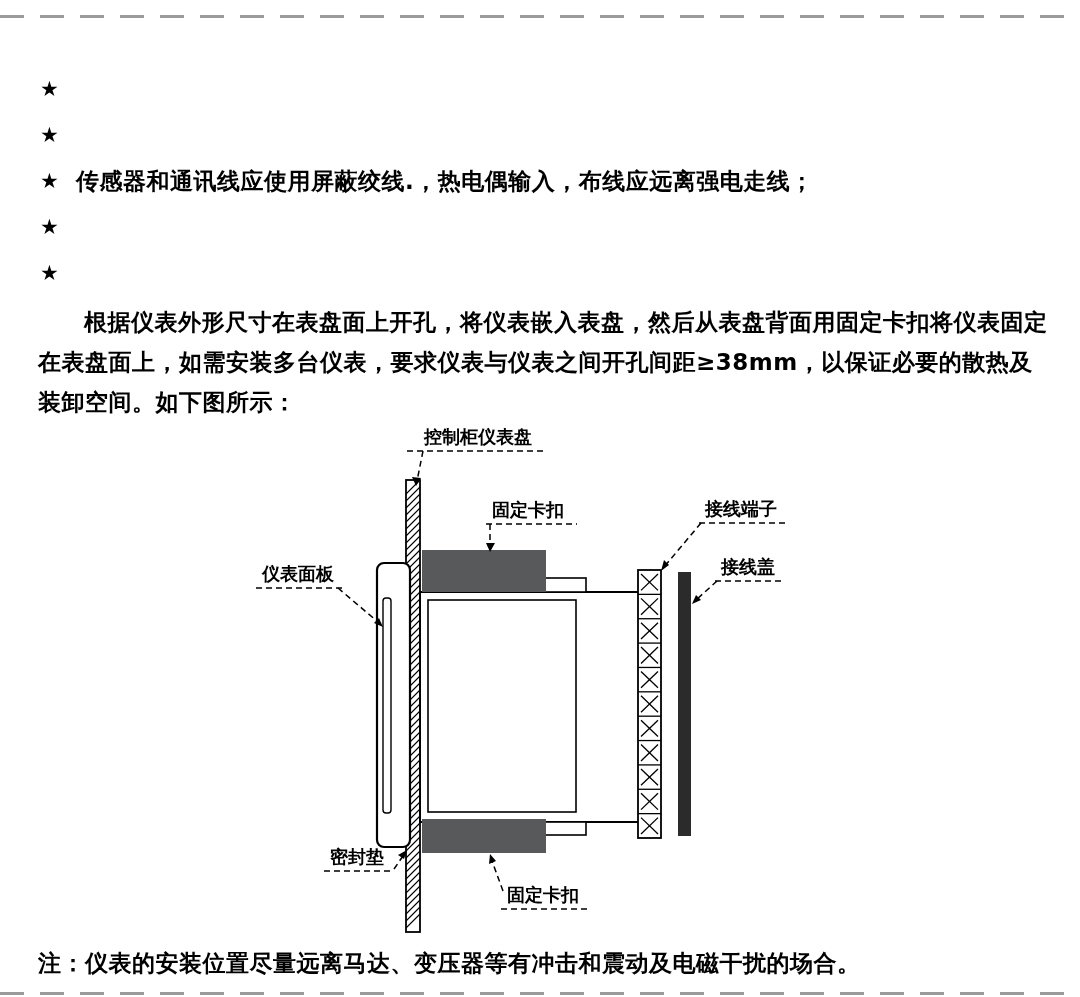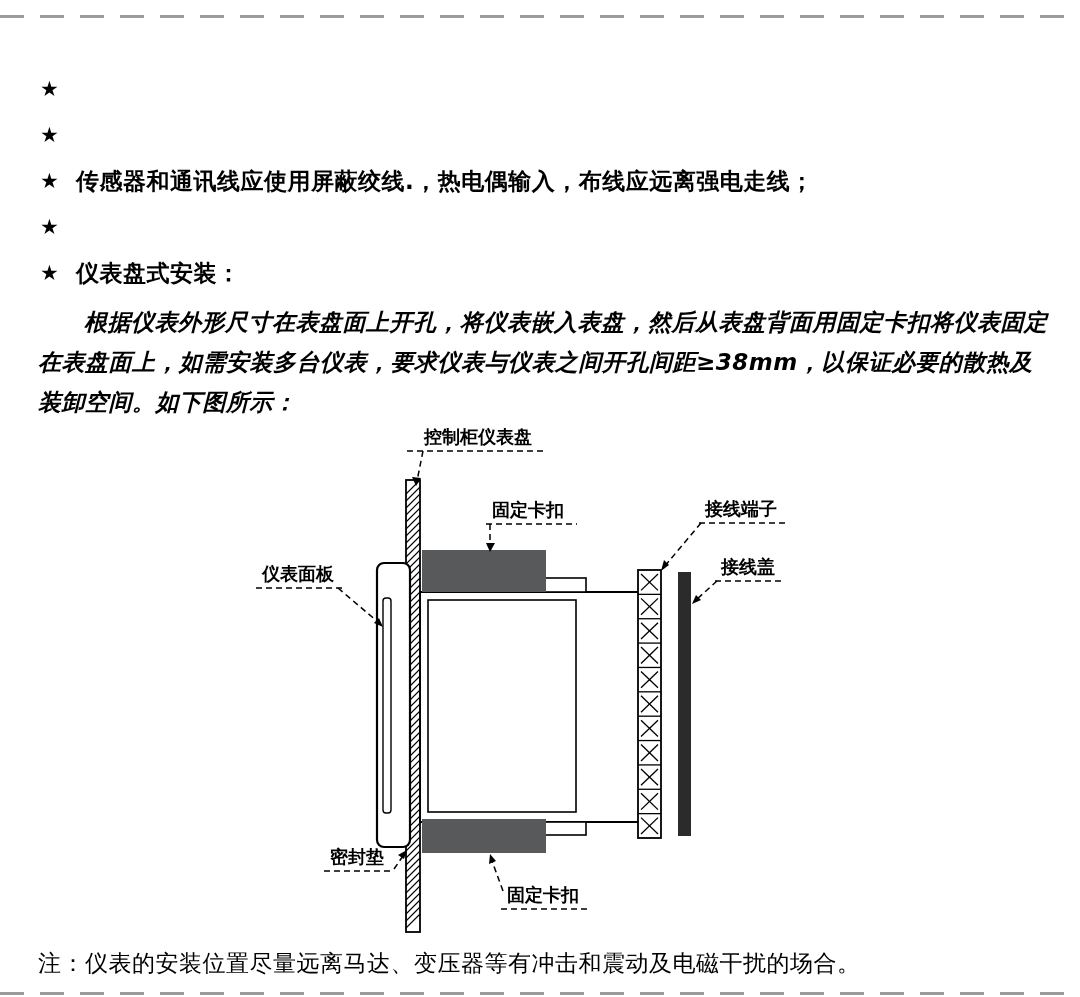--- a/index.html
+++ b/index.html
@@ -22,25 +22,24 @@
   .bullet {
     display:flex; margin-bottom:16px;
     font-weight:bold; font-size:23px; line-height:30px; letter-spacing:0.5px;
   }
   .star { flex:0 0 36px; font-size:21px; line-height:30px; }
 
   .para {
     position:absolute; top:302px; left:38px; width:1010px;
     font-weight:bold; font-size:23px; line-height:40px; letter-spacing:0.5px;
     text-indent:46px;
-    font-style:italic;
   }
   .note {
     position:absolute; top:948px; left:38px; width:1012px;
-    font-weight:normal; font-size:23px; line-height:30px; letter-spacing:0.5px;
+    font-weight:bold; font-size:23px; line-height:30px; letter-spacing:0.5px;
   }
 
   #diagram-svg { position:absolute; top:420px; left:0; }
   #diagram-svg text {
     font-family:"DejaVu Sans","Liberation Sans",sans-serif;
     font-size:18px; font-weight:bold; fill:#000;
   }
   .dash { stroke:#000; stroke-width:1.5; stroke-dasharray:6 4; fill:none; }
   .solid { stroke:#000; fill:#fff; }
   .arrow { fill:#000; stroke:none; }
@@ -59,21 +58,20 @@
   </div>
   <div class="bullet">
     <span class="star">★</span>
     <span>传感器和通讯线应使用屏蔽绞线.，热电偶输入，布线应远离强电走线；</span>
   </div>
   <div class="bullet">
     <span class="star">★</span>
   </div>
   <div class="bullet">
     <span class="star">★</span>
-    <span>仪表盘式安装：</span>
   </div>
 </div>
 
 <p class="para">根据仪表外形尺寸在表盘面上开孔，将仪表嵌入表盘，然后从表盘背面用固定卡扣将仪表固定在表盘面上，如需安装多台仪表，要求仪表与仪表之间开孔间距≥38mm，以保证必要的散热及装卸空间。如下图所示：</p>
 
 <svg id="diagram-svg" width="1080" height="540" viewBox="0 0 1080 540">
 
   <rect x="406" y="60" width="14" height="452" fill="#ffffff" stroke="#000" stroke-width="1.8"></rect>
   <g id="panel-hatch" stroke="#000" stroke-width="1.1">
       <line x1="406" y1="74" x2="420" y2="60"></line>

